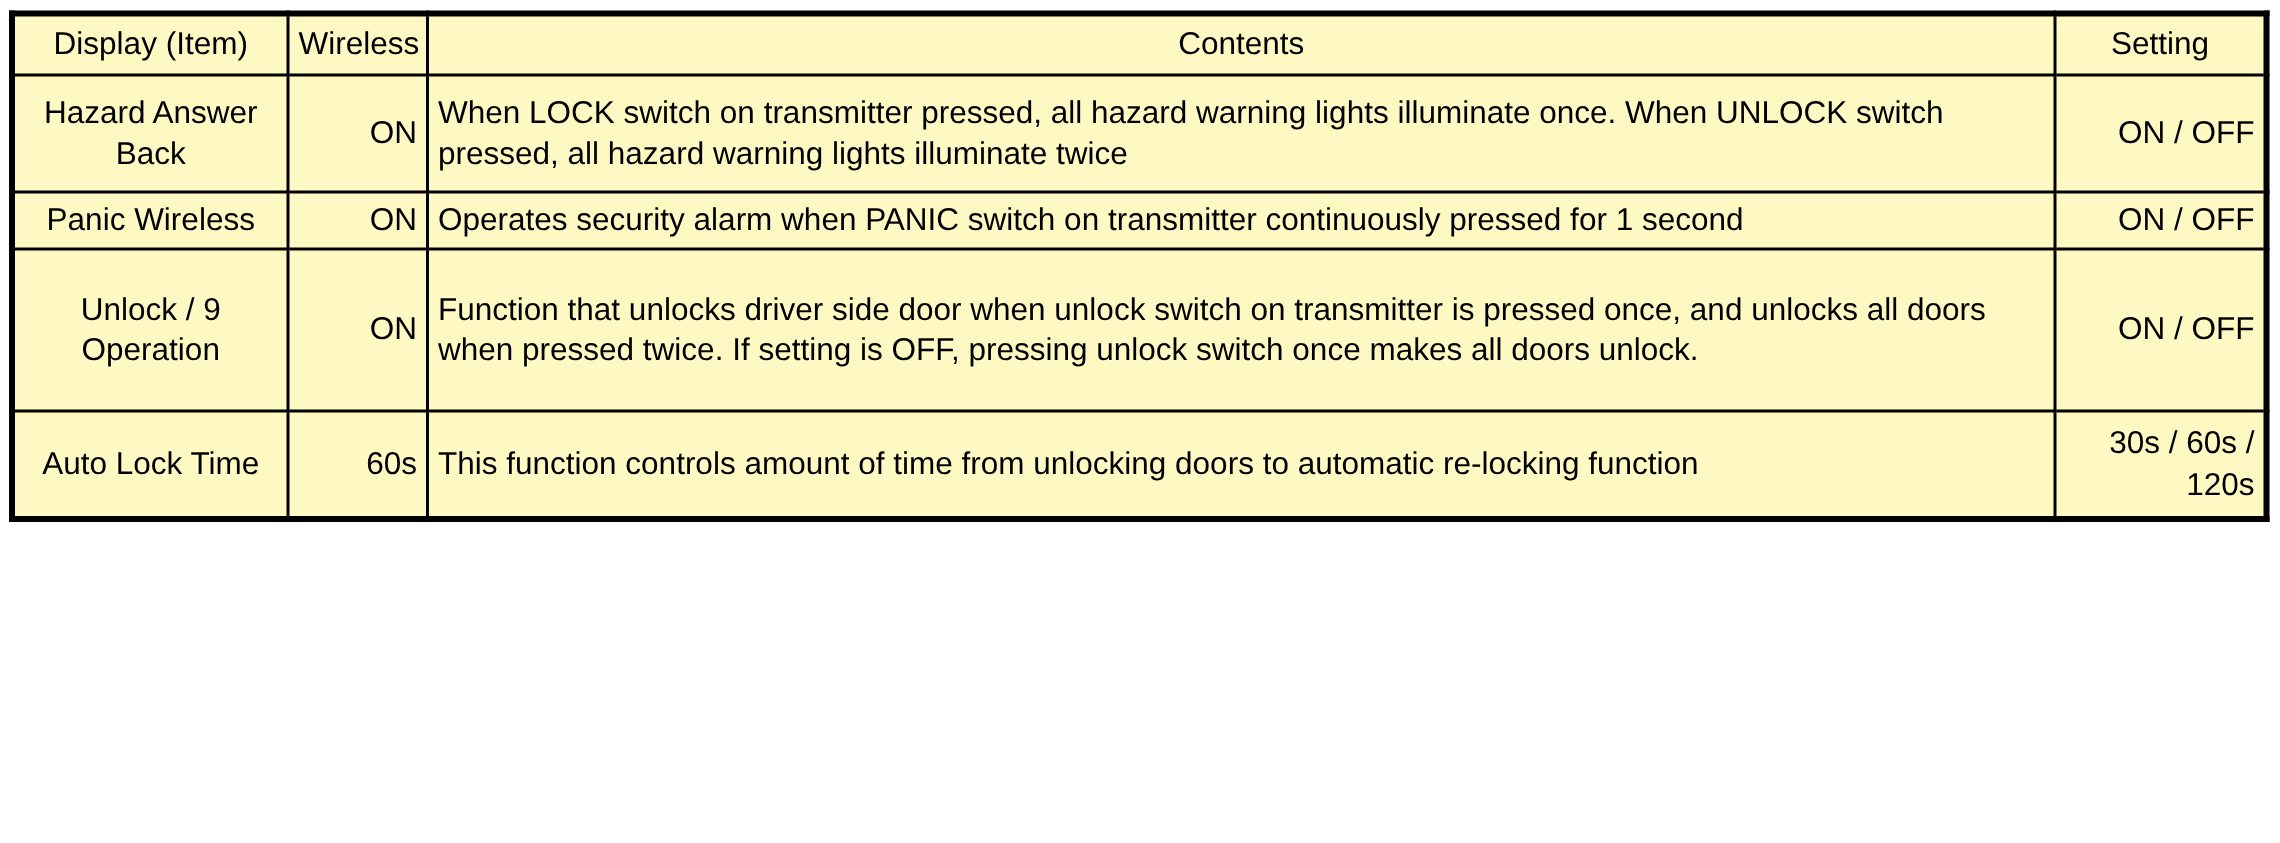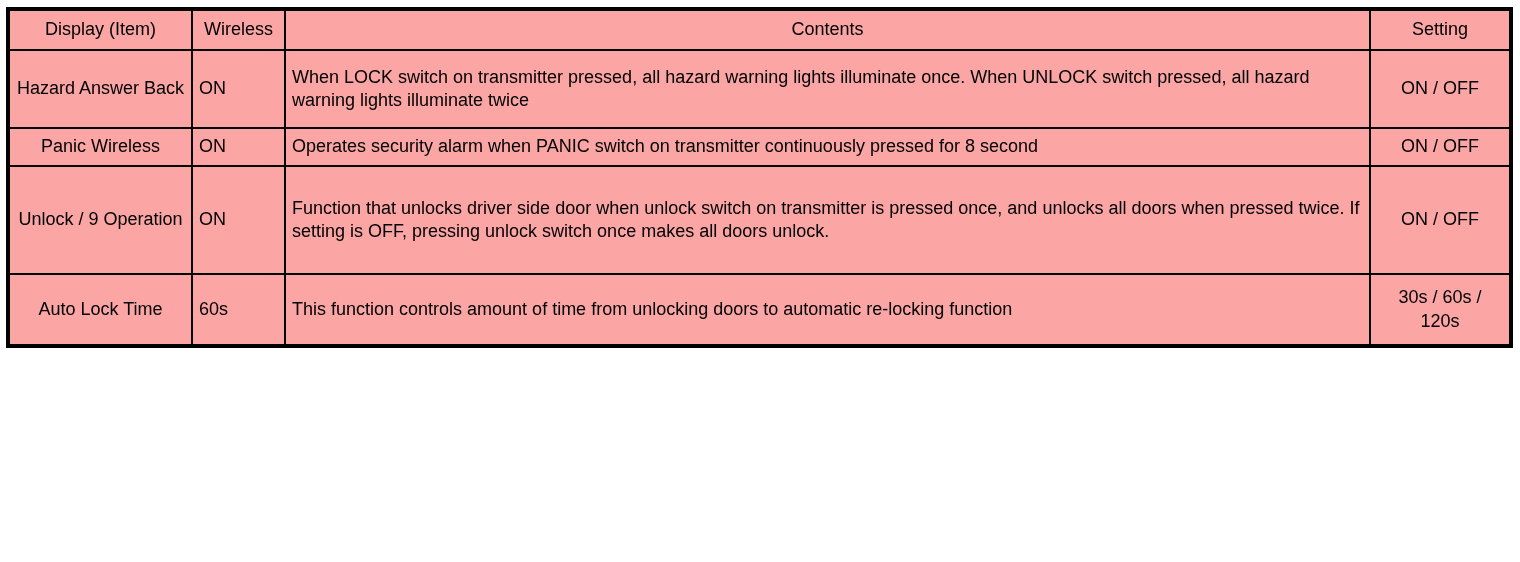--- a/index.html
+++ b/index.html
@@ -31,24 +31,24 @@
     table-layout: fixed;
     border: 4px solid #000000;
     background: #ffffff;
   }
 
   table.spec-table td,
   table.spec-table th {
     border: 2px solid #000000;
     padding: 3px 6px;
     vertical-align: middle;
-    font-size: 18px;
+    font-size: 21px;
     line-height: 1.30;
     font-weight: normal;
-    background: #fca5a5;
+    background: #fef9c3;
   }
 
   
   col.c-display  { width: 184px; }
   col.c-default  { width: 93px; }
   col.c-contents { width: 1085px; }
   col.c-setting  { width: 141px; }
 
   
   thead th {
@@ -58,27 +58,27 @@
     font-size: 22px;
     border-bottom-width: 3px;
   }
   thead th.h-display { letter-spacing: 0px; }
 
   
   td.cell-display {
     text-align: center;
   }
   td.cell-default {
-    text-align: left;
+    text-align: right;
   }
   td.cell-contents {
     text-align: left;
   }
   td.cell-setting {
-    text-align: center;
+    text-align: right;
   }
 
   
   tr.r0 td { height: 70px; }
   tr.r1 td { height: 65px; }
   tr.r2 td { height: 65px; }
   tr.r3 td { height: 65px; }
   tr.r4 td { height: 30px; }
   tr.r5 td { height: 100px; }
   tr.r6 td { height: 63px; }
@@ -106,21 +106,21 @@
     <tbody>
       <tr class="r0">
         <td class="cell-display">Hazard Answer Back</td>
         <td class="cell-default">ON</td>
         <td class="cell-contents">When LOCK switch on transmitter pressed, all hazard warning lights illuminate once. When UNLOCK switch pressed, all hazard warning lights illuminate twice</td>
         <td class="cell-setting">ON / OFF</td>
       </tr>
       <tr class="r4">
         <td class="cell-display">Panic Wireless</td>
         <td class="cell-default">ON</td>
-        <td class="cell-contents">Operates security alarm when PANIC switch on transmitter continuously pressed for 8 second</td>
+        <td class="cell-contents">Operates security alarm when PANIC switch on transmitter continuously pressed for 1 second</td>
         <td class="cell-setting">ON / OFF</td>
       </tr>
       <tr class="r5">
         <td class="cell-display">Unlock / 9 Operation</td>
         <td class="cell-default">ON</td>
         <td class="cell-contents">Function that unlocks driver side door when unlock switch on transmitter is pressed once, and unlocks all doors when pressed twice. If setting is OFF, pressing unlock switch once makes all doors unlock.</td>
         <td class="cell-setting">ON / OFF</td>
       </tr>
       <tr class="r6">
         <td class="cell-display">Auto Lock Time</td>

